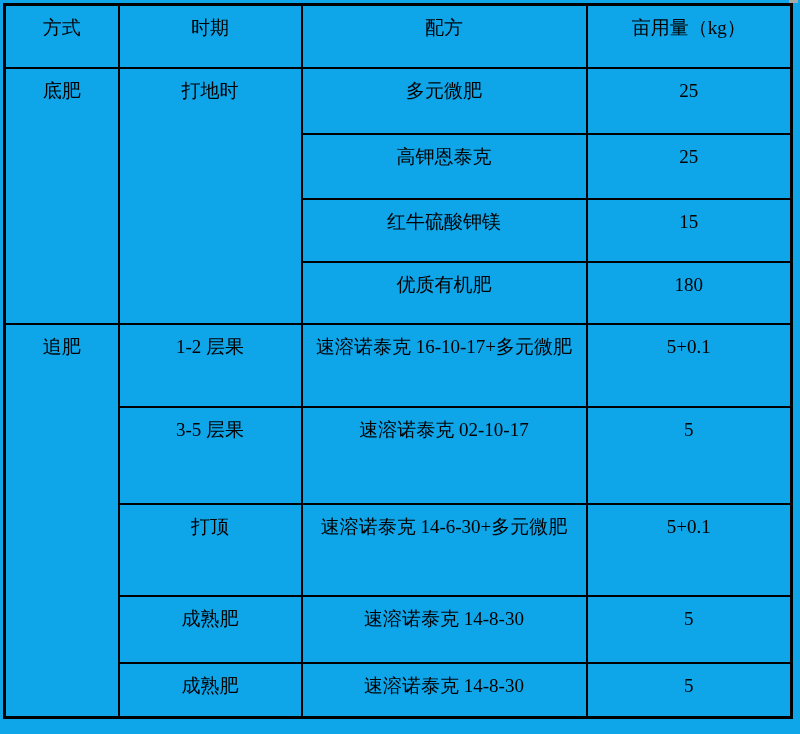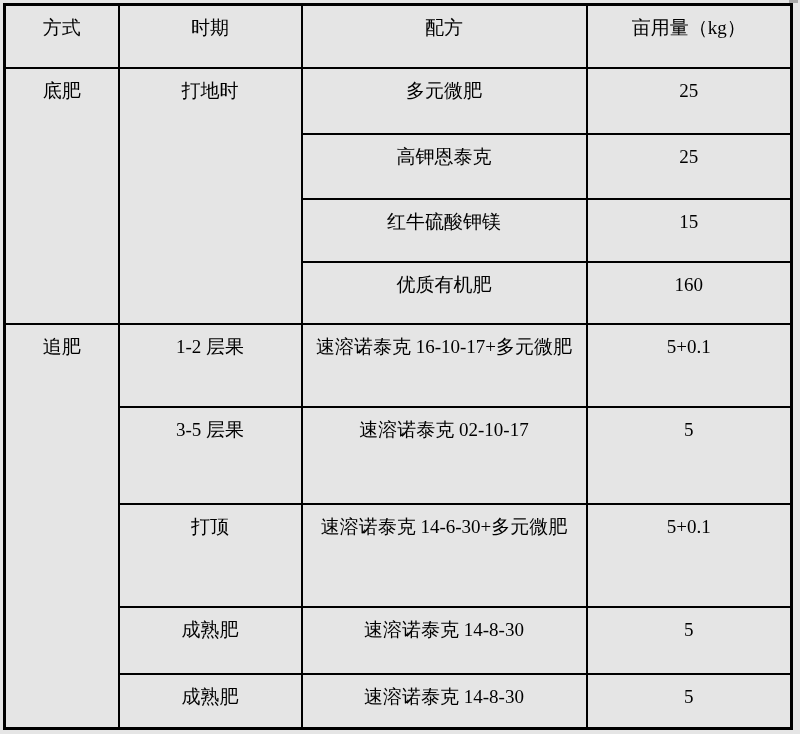--- a/index.html
+++ b/index.html
@@ -10,21 +10,21 @@
     width: 800px;
     height: 734px;
     overflow: hidden;
     font-family: "Liberation Serif", "DejaVu Serif", serif;
     color: #000000;
   }
   .page {
     position: relative;
     width: 800px;
     height: 734px;
-    background: #e5e5e5;
+    background: #0ea5e9;
   }
   table.doc-table {
     position: absolute;
     left: 3px;
     top: 3px;
     width: 787px;
     border-collapse: collapse;
     table-layout: fixed;
     border: 3px solid #000000;
   }
@@ -40,21 +40,21 @@
     overflow: hidden;
   }
   
   tr.r0 { height: 63px; }
   tr.r1 { height: 66px; }
   tr.r2 { height: 65px; }
   tr.r3 { height: 63px; }
   tr.r4 { height: 62px; }
   tr.r5 { height: 83px; }
   tr.r6 { height: 97px; }
-  tr.r7 { height: 103px; }
+  tr.r7 { height: 92px; }
   tr.r8 { height: 67px; }
   tr.r9 { height: 55px; }
   
   .corner-artifact {
     position: absolute;
     left: 789px;
     top: 0;
     width: 9px;
     height: 3px;
     background: #a8a8a8;
@@ -89,21 +89,21 @@
       <tr class="r2">
         <td>高钾恩泰克</td>
         <td>25</td>
       </tr>
       <tr class="r3">
         <td>红牛硫酸钾镁</td>
         <td>15</td>
       </tr>
       <tr class="r4">
         <td>优质有机肥</td>
-        <td>160</td>
+        <td>180</td>
       </tr>
 
       <tr class="r5">
         <td rowspan="5">追肥</td>
         <td>1-2 层果</td>
         <td>速溶诺泰克 16-10-17+多元微肥</td>
         <td>5+0.1</td>
       </tr>
       <tr class="r6">
         <td>3-5 层果</td>

